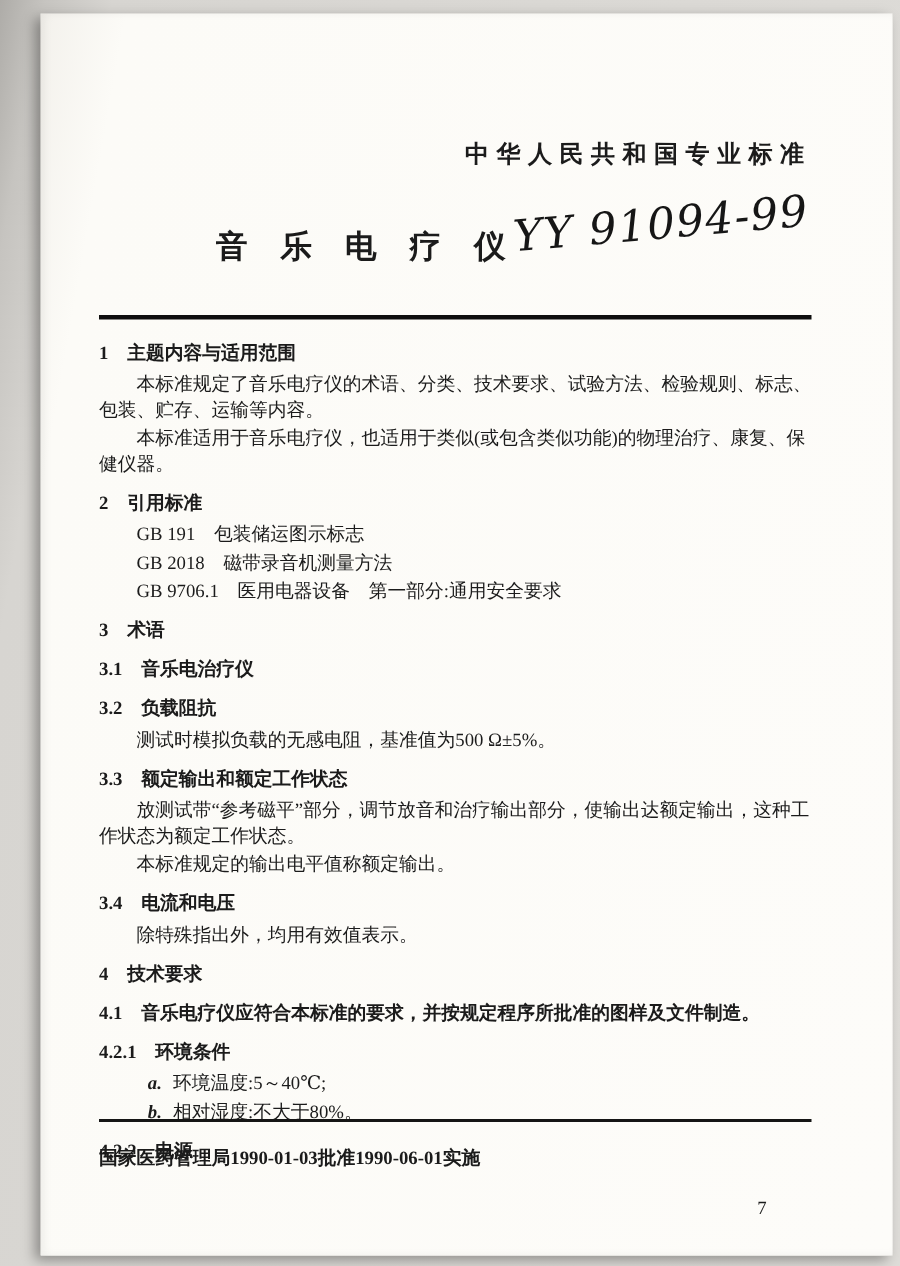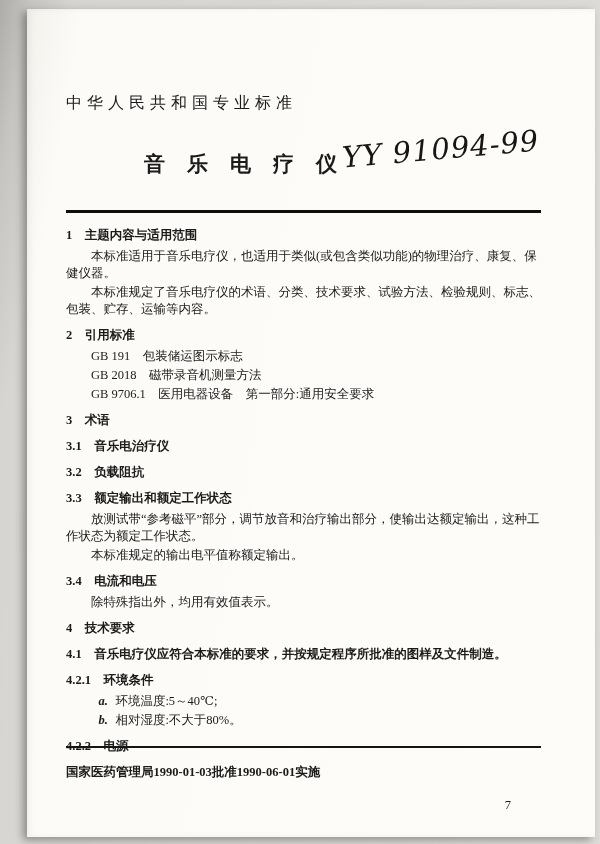--- a/index.html
+++ b/index.html
@@ -24,23 +24,23 @@
     bottom: 7px;
     background: linear-gradient(100deg, #f3f1ec 0%, #fcfbf7 8%, #fdfcf9 100%);
     box-shadow: -4px 3px 8px rgba(0,0,0,0.35), inset 3px 0 6px rgba(0,0,0,0.05);
     overflow: hidden;
     color: #1b1b1b;
   }
   .inner {
     padding: 84px 54px 0 39px;
   }
   .doc-title {
-    text-align: left;
+    text-align: right;
     font-size: 16px;
-    font-weight: normal;
+    font-weight: bold;
     letter-spacing: 5px;
   }
   .subject-row {
     position: relative;
     margin-top: 24px;
     height: 58px;
     text-align: right;
   }
   .doc-subject {
     position: absolute;
@@ -123,33 +123,34 @@
       <div class="subject-row">
         <span class="doc-subject">音乐电疗仪</span>
         <span class="std-no">YY 91094-99</span>
       </div>
 
       <hr class="rule-thick">
 
       <div class="content">
 
         <div class="h">1　主题内容与适用范围</div>
+        <div class="p">本标准规定了音乐电疗仪的术语、分类、技术要求、试验方法、检验规则、标志、包装、贮存、运输等内容。</div>
         <div class="p">本标准适用于音乐电疗仪，也适用于类似(或包含类似功能)的物理治疗、康复、保健仪器。</div>
-        <div class="p">本标准规定了音乐电疗仪的术语、分类、技术要求、试验方法、检验规则、标志、包装、贮存、运输等内容。</div>
 
         <div class="h">2　引用标准</div>
         <div class="ref">GB 191　包装储运图示标志</div>
         <div class="ref">GB 2018　磁带录音机测量方法</div>
         <div class="ref">GB 9706.1　医用电器设备　第一部分:通用安全要求</div>
 
         <div class="h">3　术语</div>
 
         <div class="h">3.1　音乐电治疗仪</div>
 
         <div class="h">3.2　负载阻抗</div>
+        <div class="p">测试时模拟负载的无感电阻，基准值为500 Ω±5%。</div>
 
         <div class="h">3.3　额定输出和额定工作状态</div>
         <div class="p">放测试带“参考磁平”部分，调节放音和治疗输出部分，使输出达额定输出，这种工作状态为额定工作状态。</div>
         <div class="p">本标准规定的输出电平值称额定输出。</div>
 
         <div class="h">3.4　电流和电压</div>
         <div class="p">除特殊指出外，均用有效值表示。</div>
 
         <div class="h">4　技术要求</div>
         <div class="h">4.1　音乐电疗仪应符合本标准的要求，并按规定程序所批准的图样及文件制造。</div>

